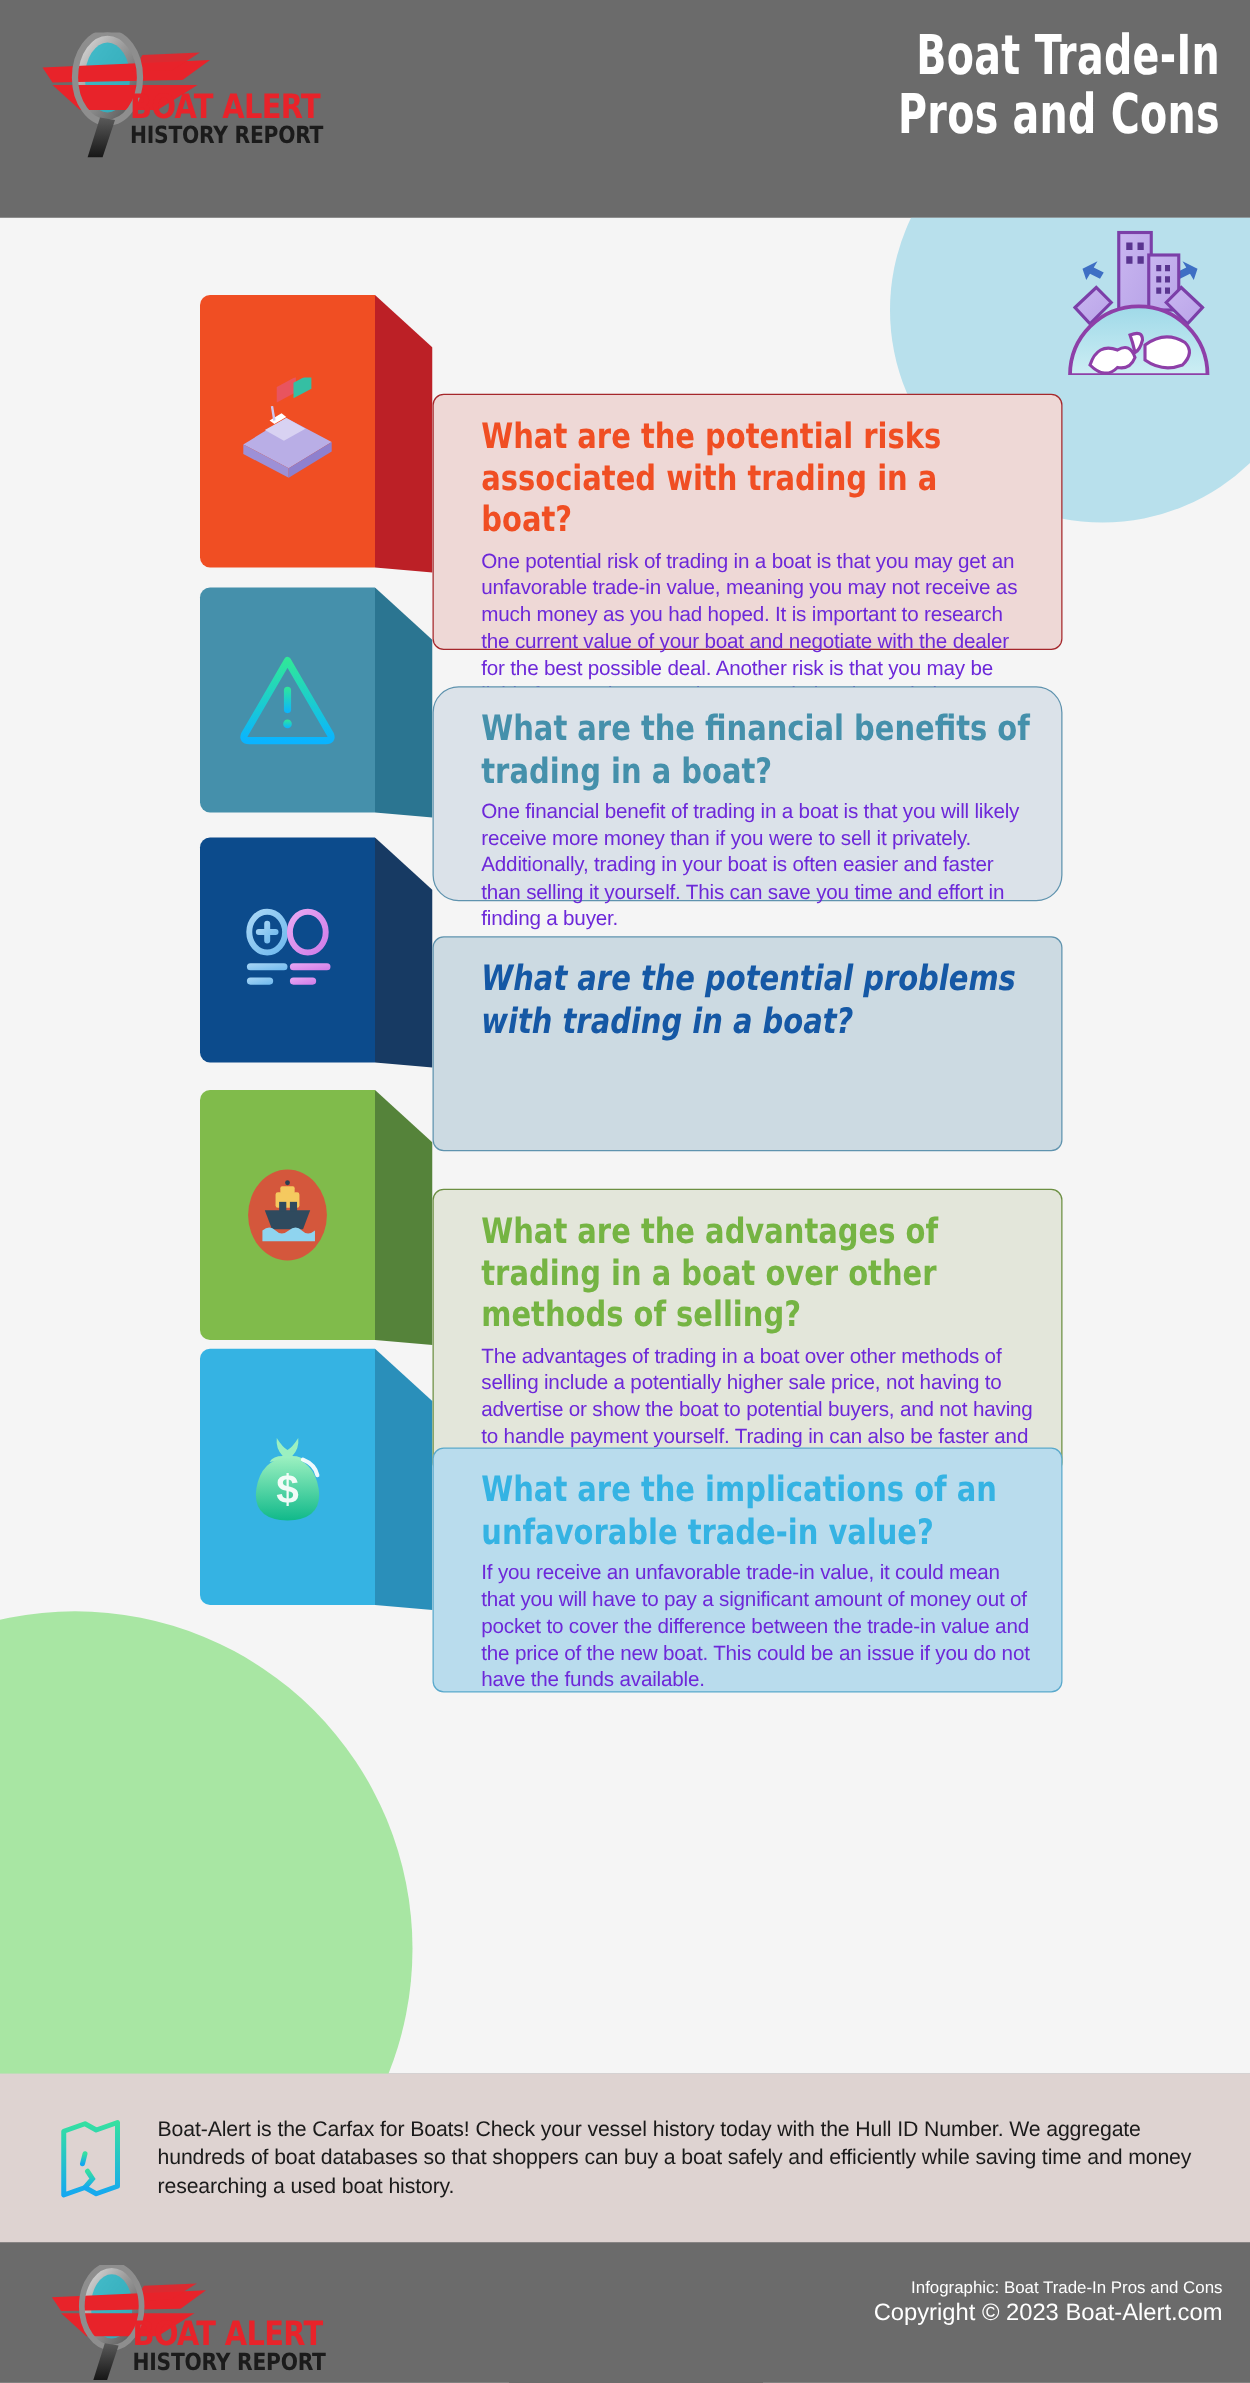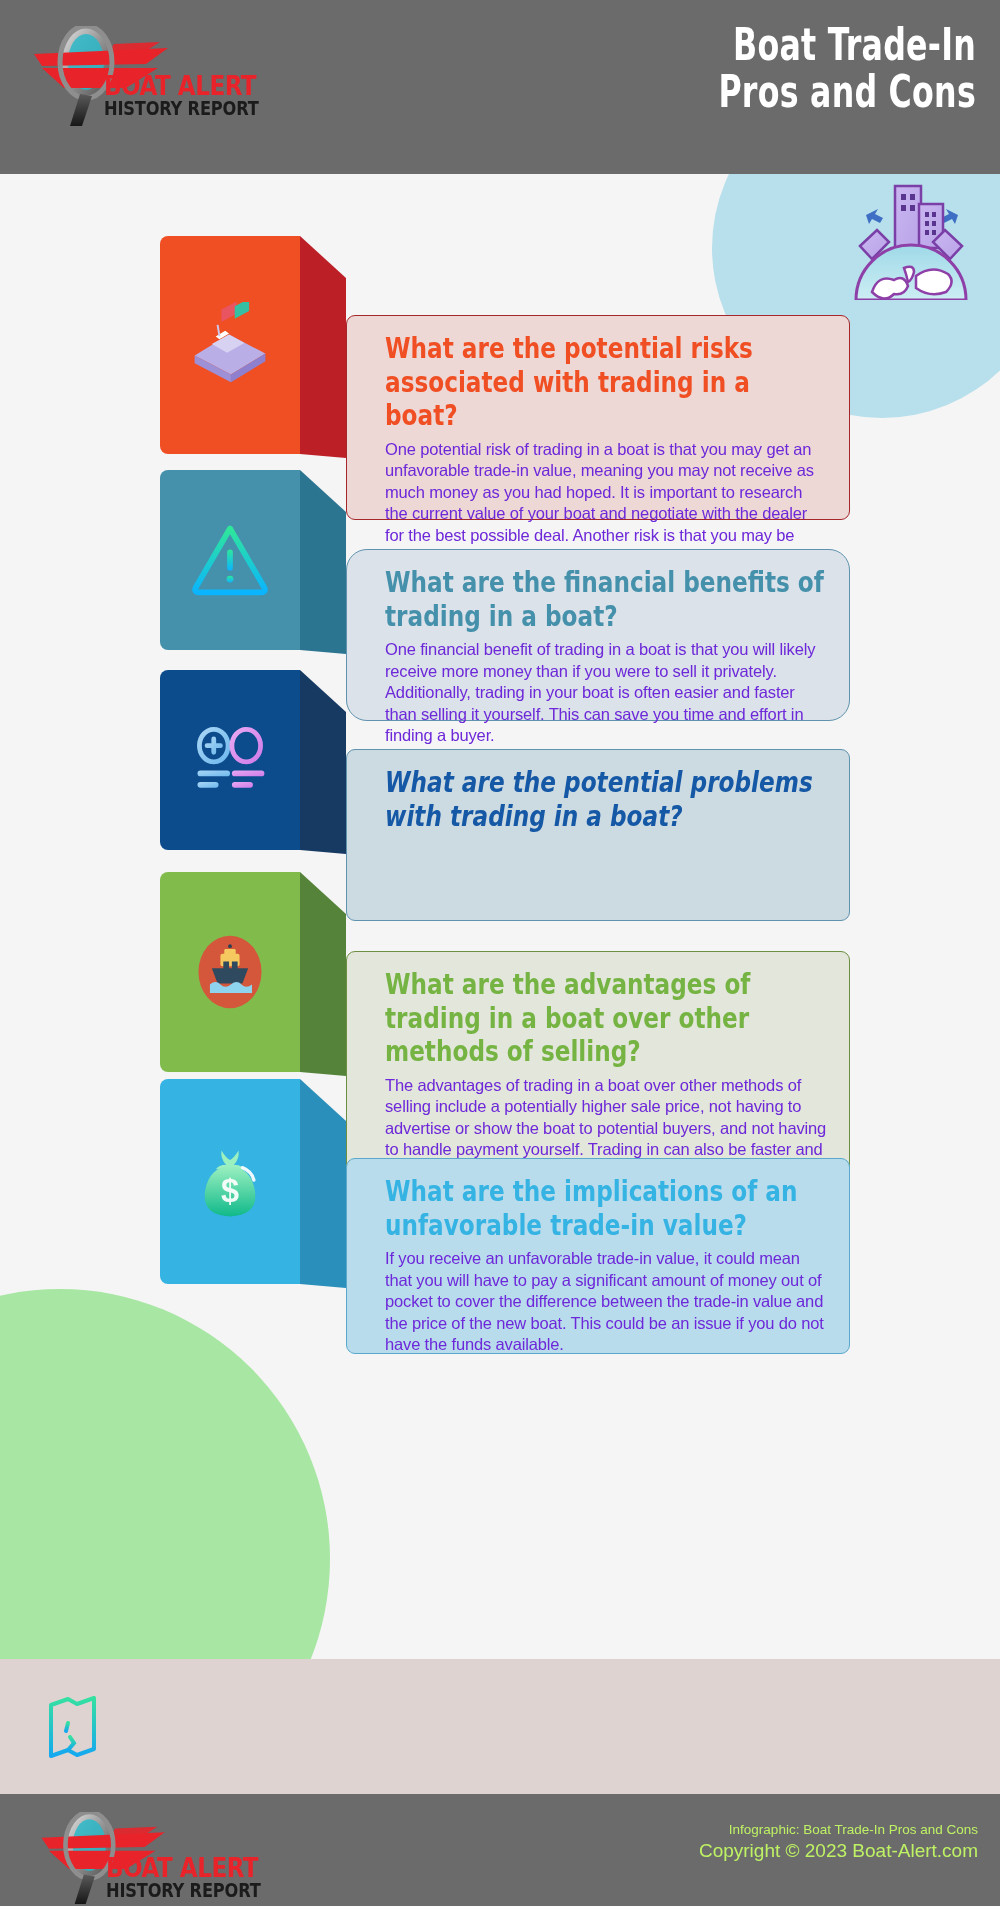--- a/index.html
+++ b/index.html
@@ -216,21 +216,21 @@
     width: 1000px;
     height: 112px;
     background: #6b6b6b;
     z-index: 6;
   }
   .footer-credit {
     position: absolute;
     right: 22px;
     top: 28px;
     text-align: right;
-    color: #bef264;
+    color: #ffffff;
   }
   .credit-1 { font-size: 13.5px; line-height: 1.25; }
   .credit-2 { font-size: 19px; line-height: 1.25; }
 </style>
 </head>
 <body>
 
 <div class="page">
 
   <div class="header">
@@ -475,20 +475,21 @@
           <stop offset="0%" stop-color="#35e0a1"></stop>
           <stop offset="100%" stop-color="#15a8f0"></stop>
         </linearGradient>
       </defs>
       <path d="M7 10 L24 4 L33 9 L50 3 L50 54 L33 60 L24 55 L7 61 Z" fill="none" stroke="url(#mapG)" stroke-width="4" stroke-linejoin="round"></path>
       <path d="M24 4 L24 20" stroke="url(#mapG)" stroke-width="4" stroke-linecap="round"></path>
       <path d="M24 28 L22 36" stroke="url(#mapG)" stroke-width="4" stroke-linecap="round"></path>
       <path d="M26 42 L30 48 L24 55" stroke="url(#mapG)" stroke-width="4" stroke-linecap="round" fill="none"></path>
       <path d="M33 9 L33 24" stroke="url(#mapG)" stroke-width="4" stroke-linecap="round"></path>
     </svg>
+    <div class="banner-text">Boat-Alert is the Carfax for Boats! Check your vessel history today with the Hull ID Number. We aggregate hundreds of boat databases so that shoppers can buy a boat safely and efficiently while saving time and money researching a used boat history.</div>
   </div>
 
   <div class="footer">
     <div class="logo logo-bot" style="position:absolute;left:26px;top:18px;">
       <svg class="logo-mark" viewBox="0 0 270 100">
         <ellipse cx="68" cy="36" rx="26" ry="36" fill="url(#glassG)"></ellipse>
         <ellipse cx="68" cy="36" rx="18" ry="28" fill="#2ab7c8" opacity="0.85"></ellipse>
         <path d="M16 28 L150 22 L128 38 L24 40 Z" fill="#e8232a"></path>
         <path d="M24 42 L140 42 L108 62 L46 62 Z" fill="#e8232a"></path>
         <path d="M96 18 L142 16 L120 30 L88 31 Z" fill="#e8232a" opacity="0.9"></path>

